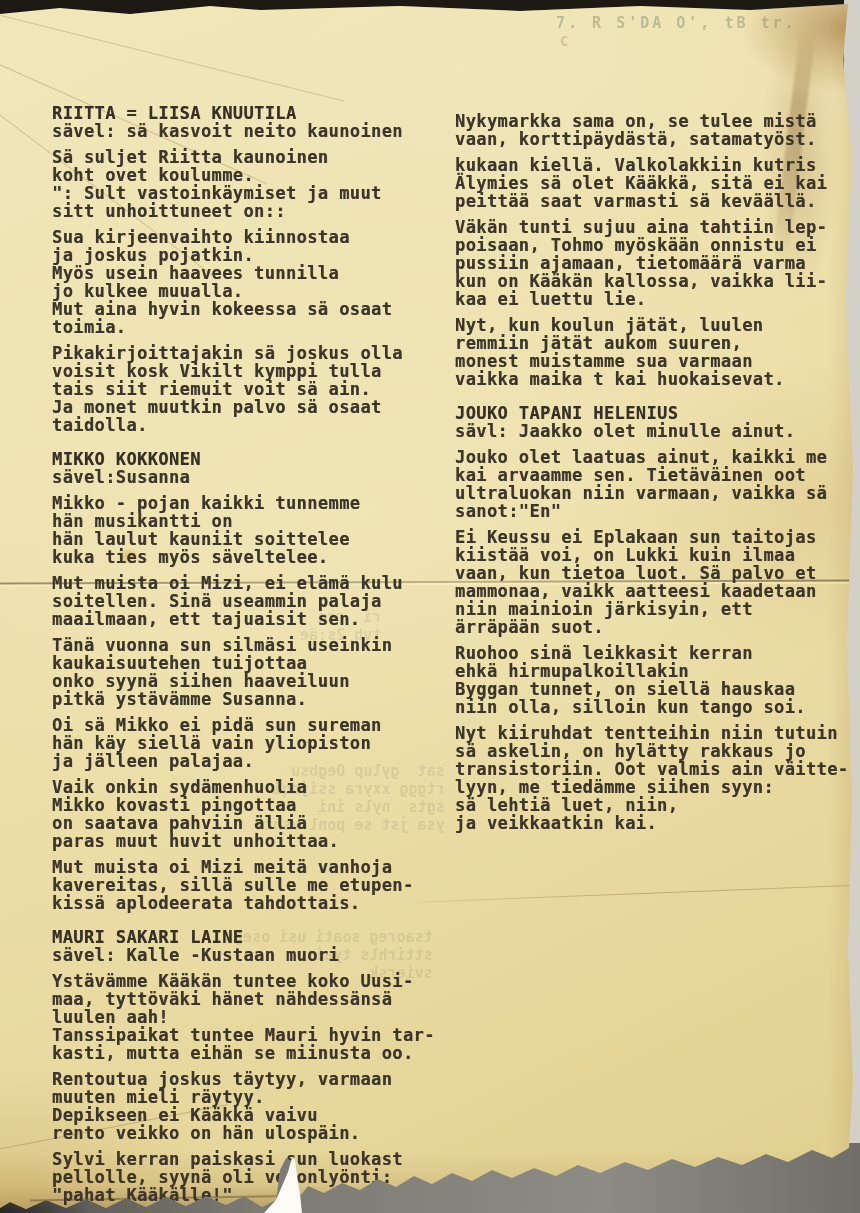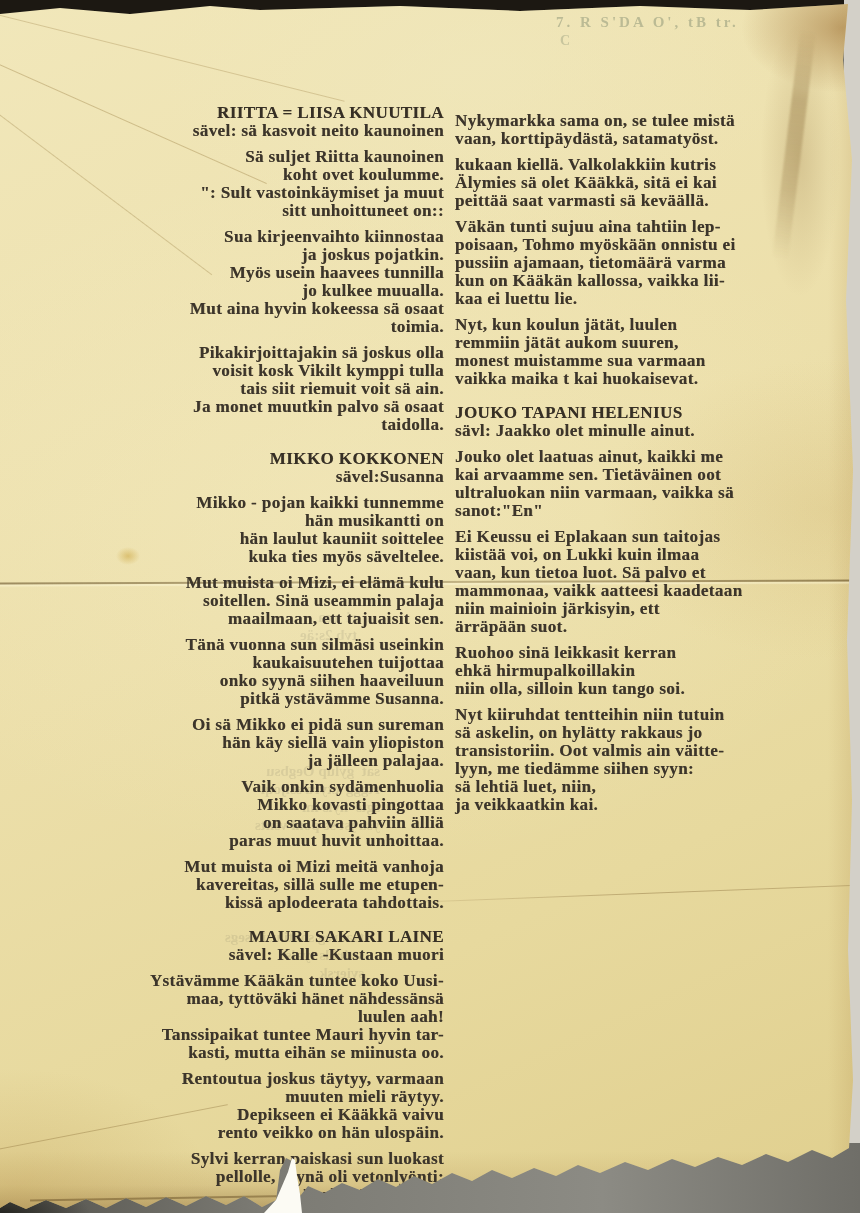--- a/index.html
+++ b/index.html
@@ -33,21 +33,20 @@
     clip-path: polygon(
       0px 14px,60px 8px,130px 14px,210px 6px,260px 10px,400px 6px,520px 11px,640px 6px,750px 10px,848px 4px,
       843px 60px,852px 160px,846px 300px,853px 470px,847px 640px,852px 800px,848px 950px,853px 1080px,849px 1148px,
       832px 1158px,812px 1150px,788px 1162px,766px 1154px,742px 1165px,718px 1157px,695px 1167px,672px 1159px,
       648px 1170px,625px 1162px,600px 1173px,578px 1165px,556px 1176px,534px 1168px,512px 1178px,492px 1170px,
       472px 1181px,452px 1173px,432px 1184px,414px 1176px,396px 1187px,378px 1179px,360px 1190px,342px 1183px,
       324px 1193px,308px 1186px,300px 1196px,294px 1162px,286px 1158px,280px 1170px,276px 1200px,262px 1207px,
       244px 1196px,226px 1205px,206px 1196px,186px 1206px,166px 1197px,146px 1207px,126px 1198px,106px 1208px,
       86px 1199px,66px 1208px,46px 1200px,26px 1209px,10px 1202px,0px 1208px
     );
-    font-family: Liberation Serif, serif;
   }
   
   .crease{position:absolute;height:2px;pointer-events:none;filter:blur(.4px);}
   .crease-main{left:-4px;top:581px;width:870px;transform:rotate(-.2deg);
     background:linear-gradient(to right,rgba(92,70,30,.55),rgba(92,70,30,.30) 55%,rgba(92,70,30,.60));
     box-shadow:0 2px 1px rgba(255,250,220,.45);}
   .crease-r2{left:420px;top:893px;width:445px;transform:rotate(-2.2deg);height:1px;
     background:linear-gradient(to right,rgba(120,90,40,.10),rgba(120,90,40,.38),rgba(120,90,40,.30));}
   .crease-tl1{left:-30px;top:120px;width:310px;transform:rotate(24deg);height:1px;background:rgba(150,120,60,.38);}
   .crease-tl2{left:-20px;top:56px;width:370px;transform:rotate(14deg);height:1px;background:rgba(150,120,60,.30);}
@@ -61,21 +60,21 @@
   .ghost{position:absolute;color:#6f7d64;font-weight:bold;pointer-events:none;white-space:pre;filter:blur(.6px);}
   .ghost-stamp{left:556px;top:14px;font-size:15px;letter-spacing:3px;opacity:.40;}
   .ghost-stamp2{left:560px;top:33px;font-size:14px;opacity:.30;}
   .ghost-frag{font-size:15px;opacity:.13;color:#5c5a4e;transform:scaleX(-1);line-height:18px;}
   .gf1{left:300px;top:608px;}
   .gf2{left:255px;top:762px;}
   .gf3{left:225px;top:928px;}
 
   
   .col{position:absolute;top:104px;width:405px;}
-  .col-left{left:39px;text-align:right;}
+  .col-left{left:52px;}
   .col-right{left:455px;}
   .line{
     height:18px;line-height:18px;font-size:17px;letter-spacing:.4px;white-space:pre;
     color:#3c352b;font-weight:bold;
     text-shadow:.3px .3px .6px rgba(52,42,28,.55);
   }
   .song-title{color:#362f25;}
   .stanza{margin-top:8px;}
   .section{margin-top:16px;}
   .section:first-child{margin-top:0;}
@@ -242,20 +241,21 @@
             <div class="line">Ei Keussu ei Eplakaan sun taitojas</div>
             <div class="line">kiistää voi, on Lukki kuin ilmaa</div>
             <div class="line">vaan, kun tietoa luot. Sä palvo et</div>
             <div class="line">mammonaa, vaikk aatteesi kaadetaan</div>
             <div class="line">niin mainioin järkisyin, ett</div>
             <div class="line">ärräpään suot.</div>
           </div>
           <div class="stanza">
             <div class="line">Ruohoo sinä leikkasit kerran</div>
             <div class="line">ehkä hirmupalkoillakin</div>
+            <div class="line">Byggan tunnet, on siellä hauskaa</div>
             <div class="line">niin olla, silloin kun tango soi.</div>
           </div>
           <div class="stanza">
             <div class="line">Nyt kiiruhdat tentteihin niin tutuin</div>
             <div class="line">sä askelin, on hylätty rakkaus jo</div>
             <div class="line">transistoriin. Oot valmis ain väitte-</div>
             <div class="line">lyyn, me tiedämme siihen syyn:</div>
             <div class="line">sä lehtiä luet, niin,</div>
             <div class="line">ja veikkaatkin kai.</div>
           </div>

